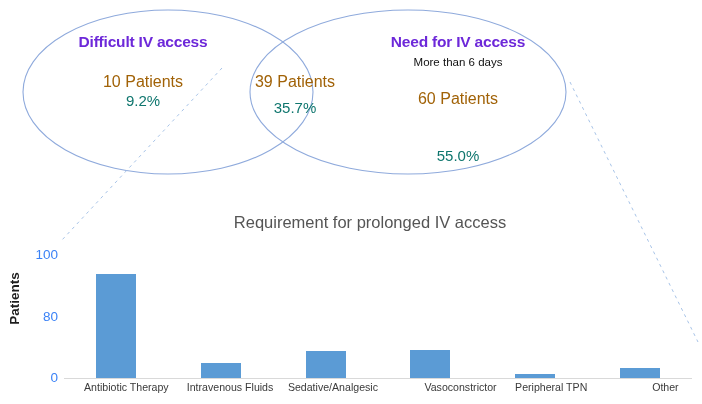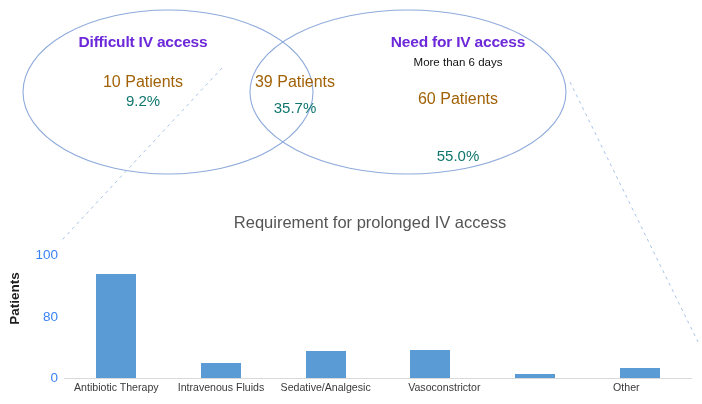--- a/index.html
+++ b/index.html
@@ -153,21 +153,21 @@
     position: absolute;
     left: 64px;
     top: 176px;
     width: 628px;
     height: 22px;
   }
   .x-label {
     position: absolute;
     top: 0;
     width: 104.6px;
-    text-align: center;
+    text-align: right;
     font-size: 10.6px;
     color: #3a3a3a;
     white-space: nowrap;
   }
 </style>
 </head>
 <body>
 
 <div id="page">
 
@@ -221,17 +221,18 @@
         <div class="bar-slot" style="left: 523.333px; width: 104.667px;">
           <div class="bar" title="Other: 8" style="height: 10.72px; background: rgb(91, 155, 213);"></div>
         </div>
       </div>
     <div id="baseline"></div>
     <div id="x-labels">
         <div class="x-label" style="left: 0px; width: 104.667px;">Antibiotic Therapy</div>
         <div class="x-label" style="left: 104.667px; width: 104.667px;">Intravenous Fluids</div>
         <div class="x-label" style="left: 209.333px; width: 104.667px;">Sedative/Analgesic</div>
         <div class="x-label" style="left: 328px; width: 104.667px;">Vasoconstrictor</div>
+        <div class="x-label" style="left: 418.667px; width: 104.667px;">Peripheral TPN</div>
         <div class="x-label" style="left: 510px; width: 104.667px;">Other</div>
       </div>
   </div>
 
 </div>
 
 </body></html>

